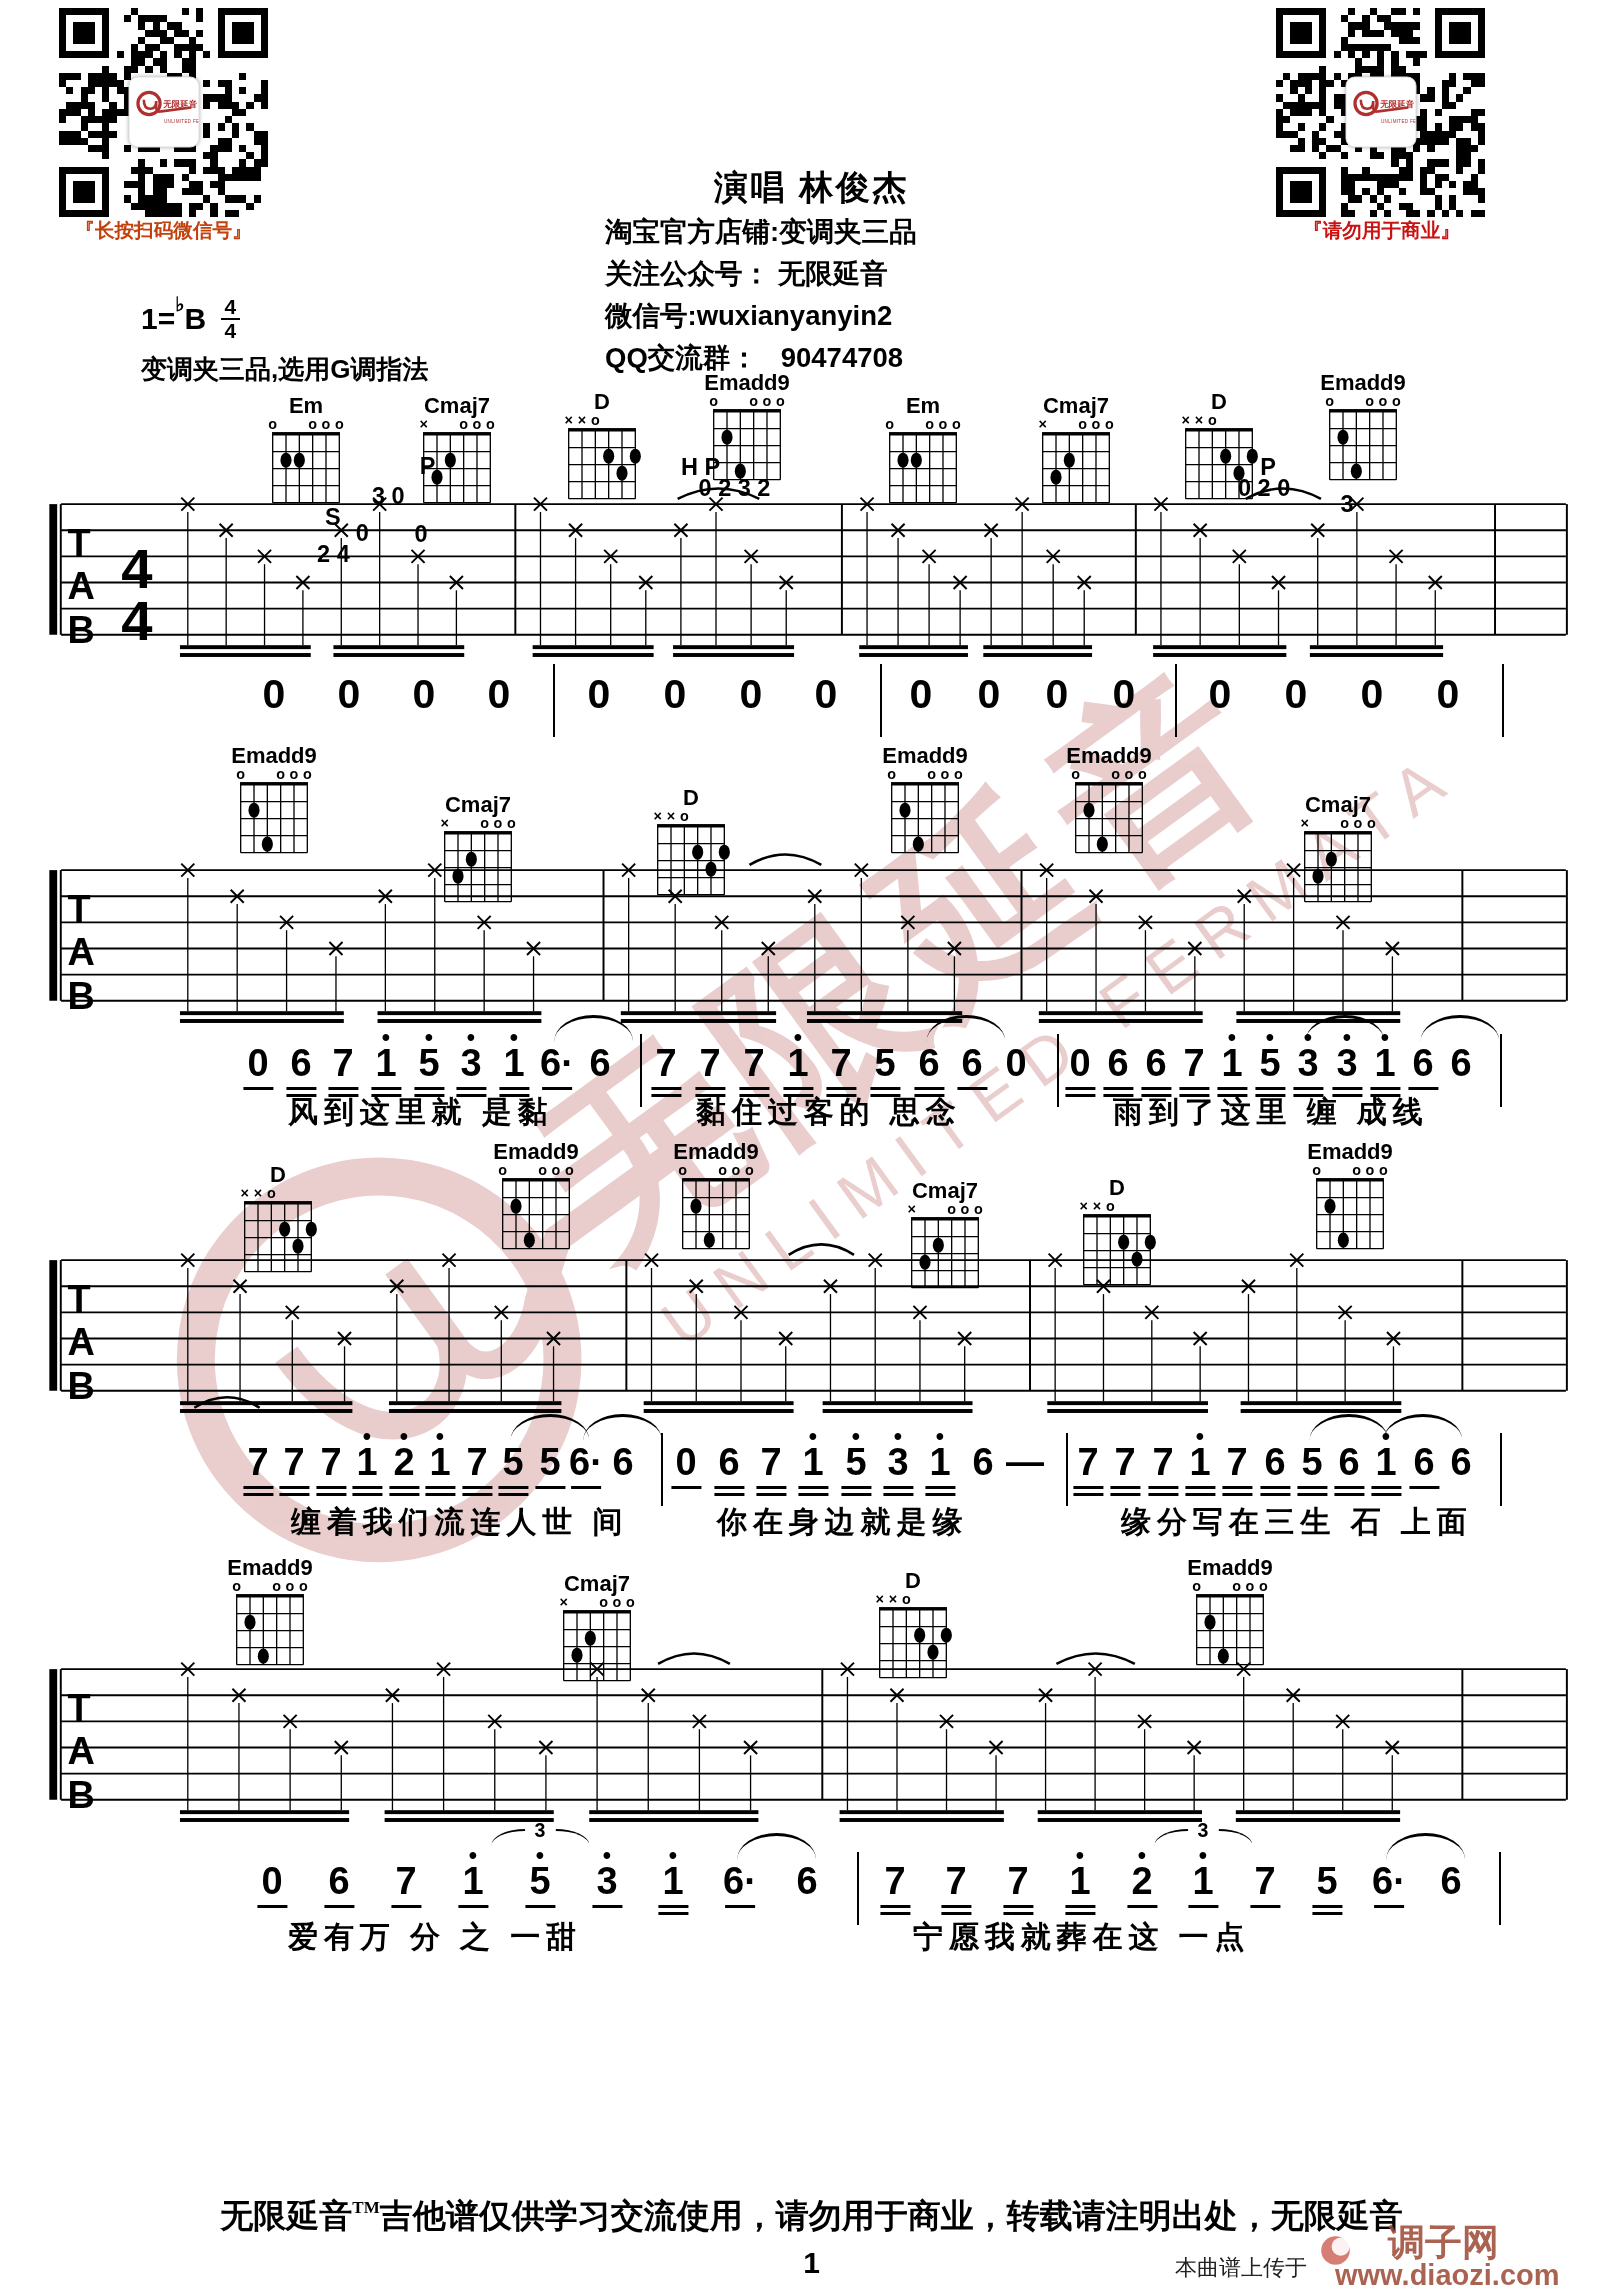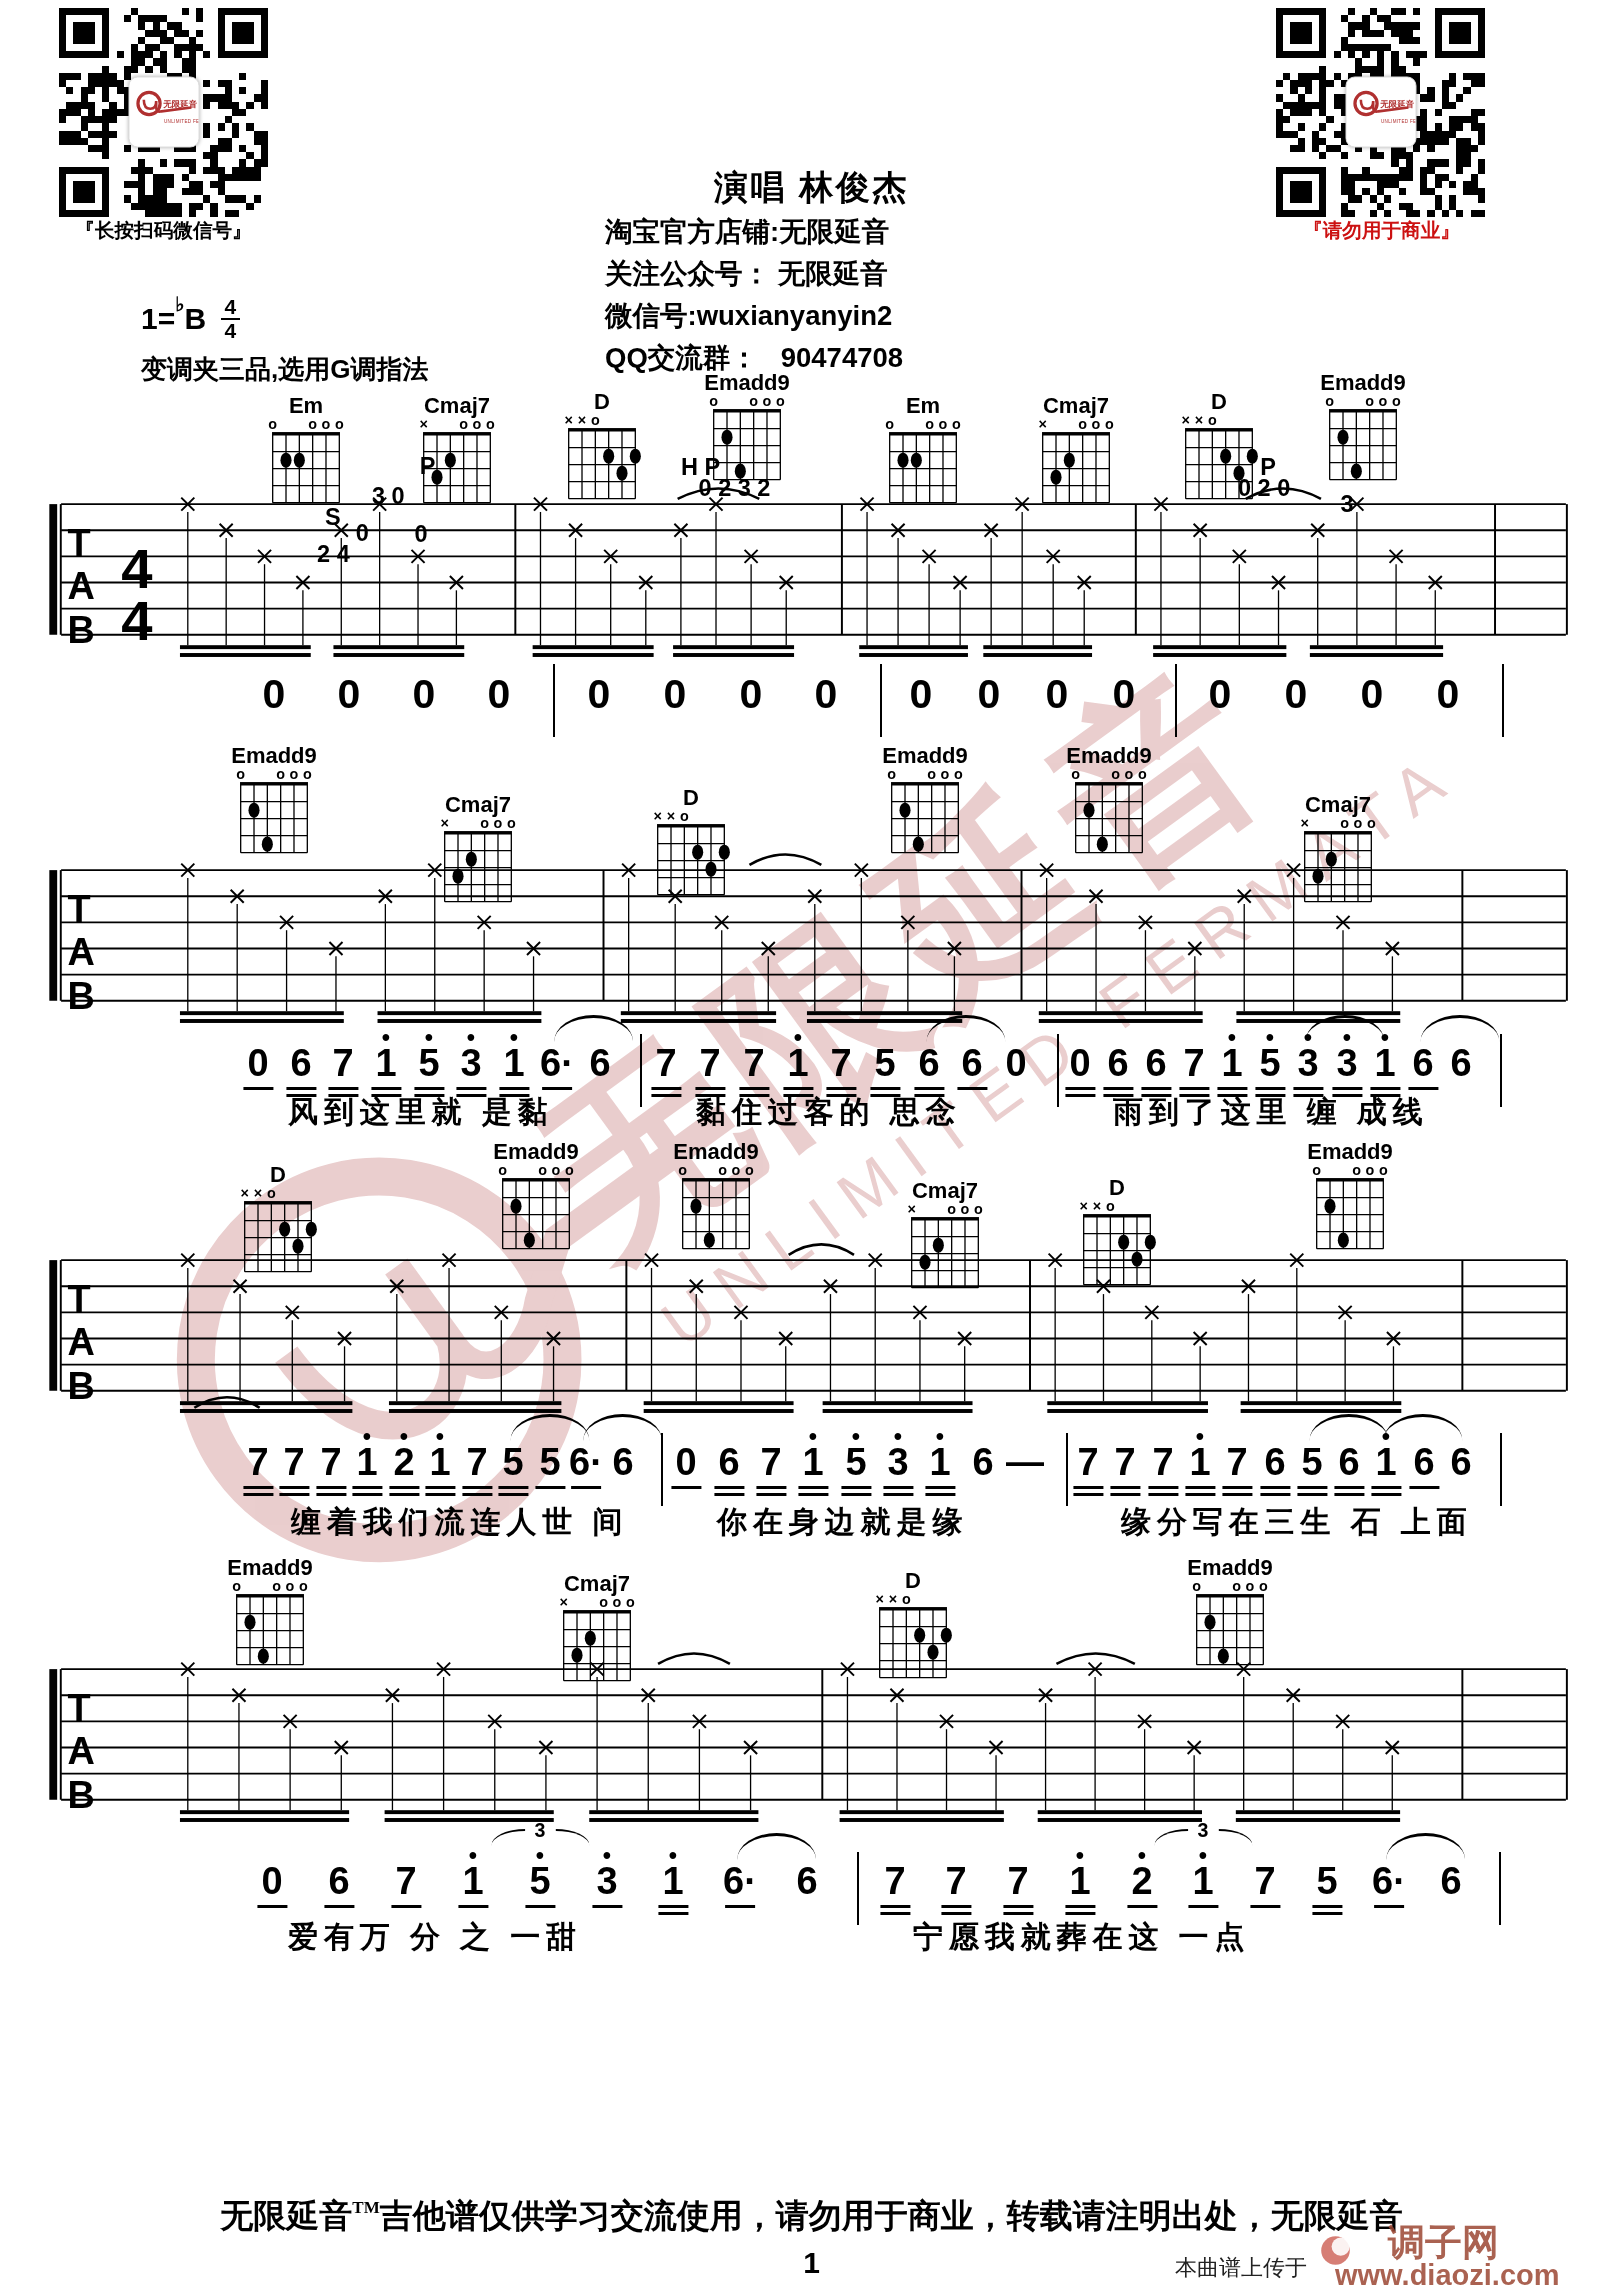--- a/index.html
+++ b/index.html
@@ -412,21 +412,21 @@
       </svg>
     <div class="qr-logo">
       <svg viewBox="0 0 106 106">
         <circle cx="30" cy="40" r="17" fill="none" stroke="#b03030" stroke-width="5"></circle>
         <path d="M22,34 q0,14 10,14 q9,0 9,-12 l0,10 q0,8 8,6 l46,-6" fill="none" stroke="#b03030" stroke-width="4"></path>
         <text x="52" y="46" font-size="13" font-weight="bold" fill="#b03030">无限延音</text>
         <text x="53" y="70" font-size="7" fill="#b03030" letter-spacing="0.5">UNLIMITED FERMATA</text>
       </svg>
     </div>
   </div>
-  <div class="qr-caption z1" style="left: 26px; top: 217px; color: #000000; text-align: center;">『长按扫码微信号』</div>
+  <div class="qr-caption z1" style="left: 26px; top: 217px; color: #c2410c; text-align: center;">『长按扫码微信号』</div>
 
   <div class="qrbox" style="left:1276px;top:7.9px;">
     <svg id="qrR" viewBox="0 0 29 29" shape-rendering="crispEdges">
         <rect x="0" y="0" width="1" height="1"></rect>
         <rect x="1" y="0" width="1" height="1"></rect>
         <rect x="2" y="0" width="1" height="1"></rect>
         <rect x="3" y="0" width="1" height="1"></rect>
         <rect x="4" y="0" width="1" height="1"></rect>
         <rect x="5" y="0" width="1" height="1"></rect>
         <rect x="6" y="0" width="1" height="1"></rect>
@@ -796,21 +796,21 @@
         <circle cx="30" cy="40" r="17" fill="none" stroke="#b03030" stroke-width="5"></circle>
         <path d="M22,34 q0,14 10,14 q9,0 9,-12 l0,10 q0,8 8,6 l46,-6" fill="none" stroke="#b03030" stroke-width="4"></path>
         <text x="52" y="46" font-size="13" font-weight="bold" fill="#b03030">无限延音</text>
         <text x="53" y="70" font-size="7" fill="#b03030" letter-spacing="0.5">UNLIMITED FERMATA</text>
       </svg>
     </div>
   </div>
   <div class="qr-caption z1" style="left: 1244px; top: 217px; color: rgb(204, 17, 17);">『请勿用于商业』</div>
 
   <div class="subtitle z1" style="top:165px;">演唱 林俊杰</div>
-  <div class="shoplines z1" id="shoplines" style="left:605px;top:211px;"><div>淘宝官方店铺:无限延音</div><div>关注公众号： 无限延音</div><div>微信号:wuxianyanyin2</div><div>QQ交流群：   90474708</div></div>
+  <div class="shoplines z1" id="shoplines" style="left:605px;top:211px;"><div>淘宝官方店铺:变调夹三品</div><div>关注公众号： 无限延音</div><div>微信号:wuxianyanyin2</div><div>QQ交流群：   90474708</div></div>
 
   <div class="keysig z1" style="left:141px;top:293px;">
     <span>1=</span><sup>♭</sup><span>B</span><span class="frac"><div class="ft">4</div><div>4</div></span>
   </div>
   <div class="capo z1" style="left:141px;top:352px;">变调夹三品,选用G调指法</div>
 
   <div id="wm">
     <svg viewBox="0 0 2340 860" width="1532" height="563">
       <g opacity="0.30" stroke="#b85c5c" fill="#b85c5c">
         <circle cx="360" cy="420" r="280" fill="none" stroke-width="58"></circle>

